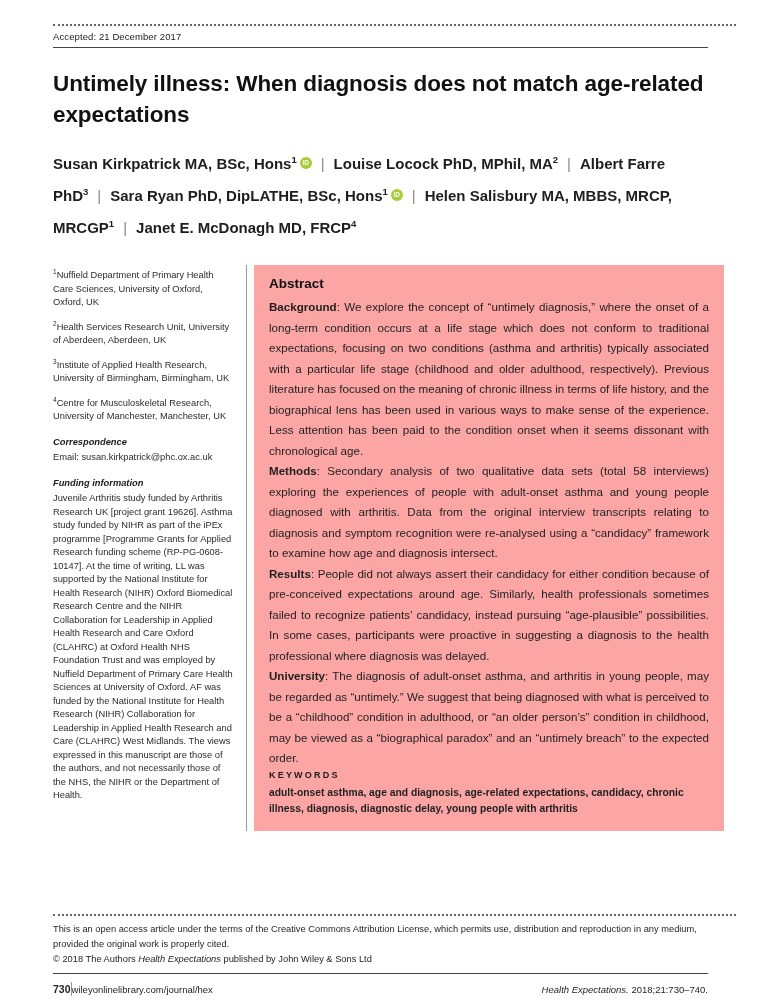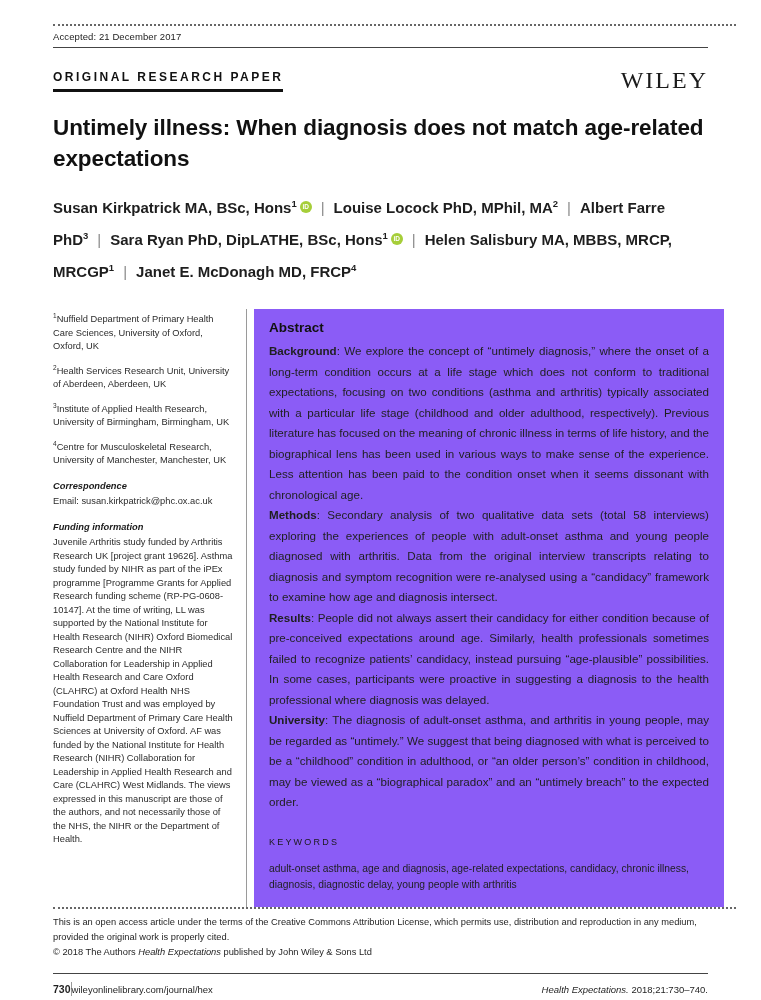--- a/index.html
+++ b/index.html
@@ -53,55 +53,51 @@
   .left-col { width: 182px; flex: none; font-size: 9.3px; color: #2b2b2b; line-height: 13.5px; }
   .left-col p.aff { margin-bottom: 7px; }
   .left-col sup { font-size: 6.5px; }
   .block-heading { font-weight: 700; color: #1a1a1a; margin: 12px 0 2px 0; font-style: italic; }
   .left-col .plain { margin-bottom: 2px; }
   .email-link { color: #2b2b2b; text-decoration: none; cursor: pointer; }
 
   .col-divider { width: 1px; background: #9a9a9a; margin-left: 11px; flex: none; }
 
   .abstract-box {
-    margin-left: 7px; flex: 1; background: #8b5cf6;
+    margin-left: 7px; flex: 1; background: #fca5a5;
     padding: 11px 15px 14px 15px;
   }
   .abstract-title { font-size: 13.5px; font-weight: 700; color: #111; margin-bottom: 6px; }
   .abs-p { font-size: 11.6px; line-height: 20.5px; text-align: justify; color: #1f1f1f; }
   .abs-p b { font-weight: 700; }
-  .kw-heading { margin-top: 24px; font-size: 9px; font-weight: 400; letter-spacing: 2.2px; color: #1a1a1a; }
-  .kw-text { margin-top: 14px; font-size: 10.3px; line-height: 16px; color: #1f1f1f; }
+  .kw-heading { margin-top: 1px; font-size: 9px; font-weight: 700; letter-spacing: 2.2px; color: #1a1a1a; }
+  .kw-text { margin-top: 5px; font-size: 10.3px; line-height: 16px; color: #1f1f1f; font-weight: bold; }
 
   
   .footer { position: absolute; left: 53px; bottom: 4px; width: 683px; }
   .license { font-size: 9.3px; line-height: 15px; color: #1f1f1f; padding-top: 6px; width: 680px; }
-  .copyright { font-size: 9.3px; color: #1f1f1f; margin-top: 2px; margin-bottom: 16px; }
+  .copyright { font-size: 9.3px; color: #1f1f1f; margin-top: 2px; margin-bottom: 9px; }
   .copyright i, .citation i { font-style: italic; }
   .footer .rule-solid { width: 655px; }
   .bottom-row { display: flex; justify-content: space-between; align-items: center; width: 655px; padding-top: 8px; font-size: 9.5px; color: #1f1f1f; }
   .bottom-left { display: flex; align-items: center; gap: 0; }
   .page-num { font-weight: 700; font-size: 10.5px; }
   .bl-divider { width: 1px; height: 14px; background: #9a9a9a; }
   .journal-url { color: #1f1f1f; text-decoration: none; cursor: pointer; }
   .citation { text-align: left; }
 </style>
 </head>
 <body>
 
 <div class="page">
 
   <div class="rule-dotted"></div>
   <div class="meta-line">Accepted: 21 December 2017</div>
   <div class="rule-solid"></div>
 
-  <div class="type-row">
-    <span class="article-type">ORIGINAL RESEARCH PAPER</span>
-    <span class="wiley-logo">WILEY</span>
-  </div>
 
   <h1 class="title">Untimely illness: When diagnosis does not match age-related expectations</h1>
 
   <div class="authors">
     <span class="author"><span>Susan Kirkpatrick MA, BSc, Hons</span><sup>1</sup><span class="orcid">iD</span></span><span class="author-sep">|</span><span class="author"><span>Louise Locock PhD, MPhil, MA</span><sup>2</sup></span><span class="author-sep">|</span><span class="author"><span>Albert Farre PhD</span><sup>3</sup></span><span class="author-sep">|</span><span class="author"><span>Sara Ryan PhD, DipLATHE, BSc, Hons</span><sup>1</sup><span class="orcid">iD</span></span><span class="author-sep">|</span><span class="author"><span>Helen Salisbury MA, MBBS, MRCP, MRCGP</span><sup>1</sup></span><span class="author-sep">|</span><span class="author"><span>Janet E. McDonagh MD, FRCP</span><sup>4</sup></span>
   </div>
 
   <div class="columns">
 
     <div class="left-col">

